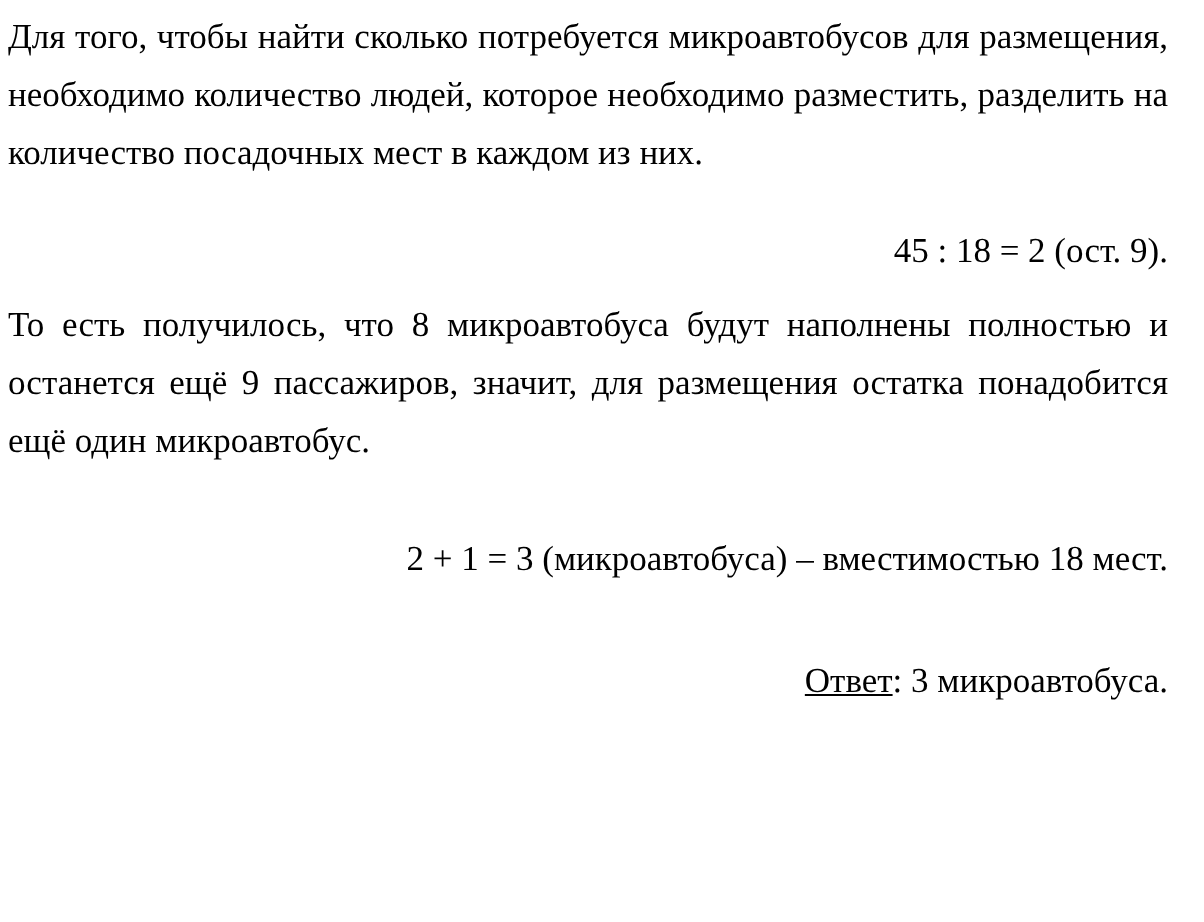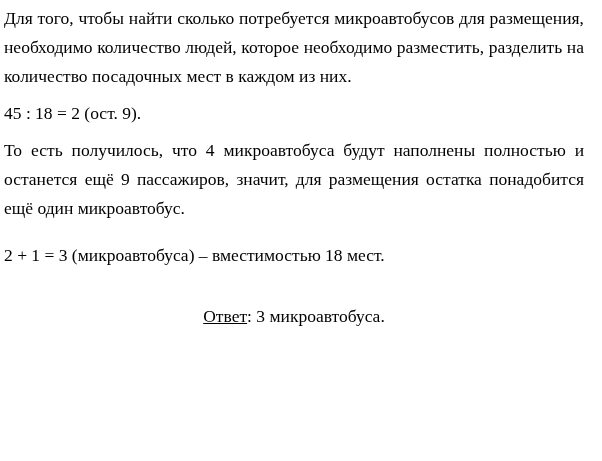--- a/index.html
+++ b/index.html
@@ -33,47 +33,47 @@
   .para.plain {
     text-align: left;
   }
   .gap-small { height: 2px; }
   .gap-med { height: 10px; }
   .gap-large { height: 26px; }
   .answer {
     font-size: 17.5px;
     line-height: 29px;
     margin: 0;
-    text-align: center;
+    text-align: right;
   }
   .answer .u {
     text-decoration: underline;
   }
   .math {
     font-size: 17.5px;
     line-height: 29px;
-    margin: 0 0 6px 0;
-    text-align: left;
+    margin: 12px 0 6px 0;
+    text-align: right;
   }
 </style>
 </head>
 <body>
 
 <div class="page">
 
   <p class="para">Для того, чтобы найти сколько потребуется микроавтобусов для размещения, необходимо количество людей, которое необходимо разместить, разделить на количество посадочных мест в каждом из них.</p>
 
   <div class="gap-small"></div>
 
 
   <p class="math">45 : 18 = 2 (ост. 9).</p>
 
   <div class="gap-small"></div>
 
-  <p class="para">То есть получилось, что 4 микроавтобуса будут наполнены полностью и останется ещё 9 пассажиров, значит, для размещения остатка понадобится ещё один микроавтобус.</p>
+  <p class="para">То есть получилось, что 8 микроавтобуса будут наполнены полностью и останется ещё 9 пассажиров, значит, для размещения остатка понадобится ещё один микроавтобус.</p>
 
   <div class="gap-small"></div>
 
 
   <div class="gap-med"></div>
 
   <p class="math">2 + 1 = 3 (микроавтобуса) – вместимостью 18 мест.</p>
 
   <div class="gap-large"></div>
 

